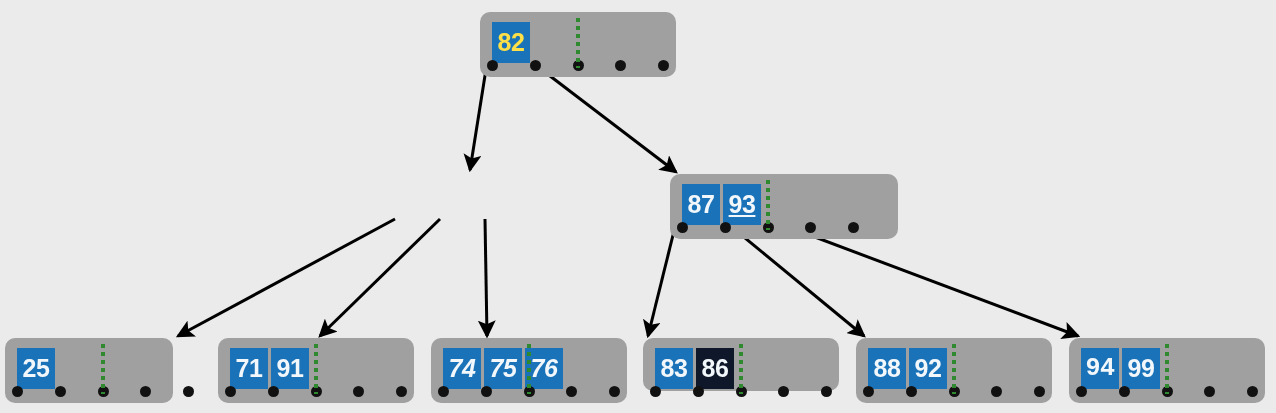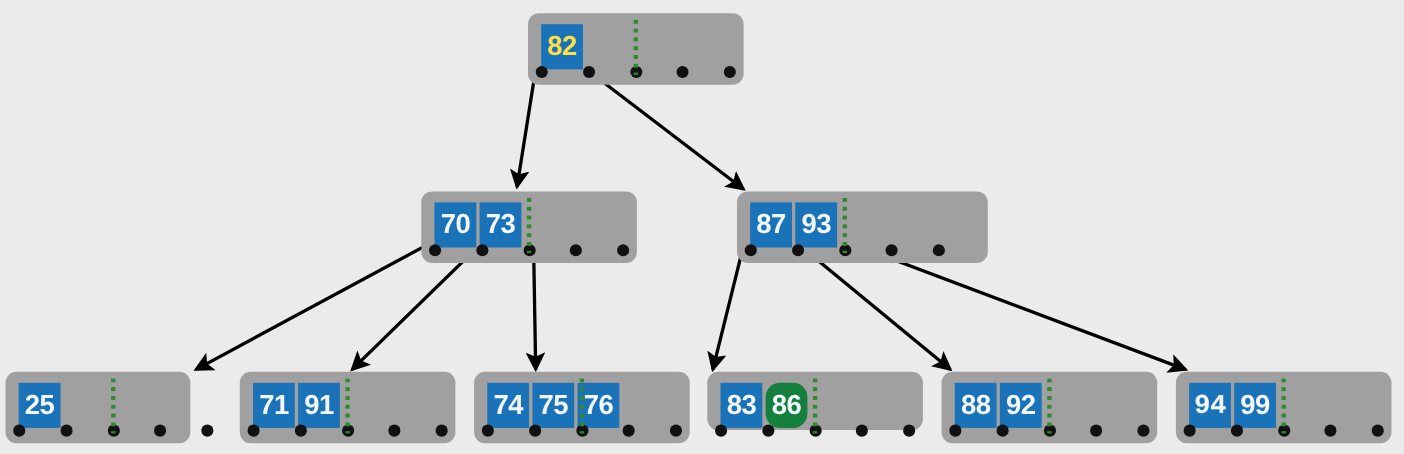--- a/index.html
+++ b/index.html
@@ -78,36 +78,24 @@
       <div class="node-keys">
         <div class="key-cell" style="background: rgb(26, 114, 184); color: #fde047;">82</div>
       </div>
       <div class="ptr-dot" style="left: 7px; top: 48px; background: rgb(17, 17, 17);"></div>
       <div class="ptr-dot" style="left: 49.75px; top: 48px; background: rgb(17, 17, 17);"></div>
       <div class="ptr-dot" style="left: 92.5px; top: 48px; background: rgb(17, 17, 17);"></div>
       <div class="ptr-dot" style="left: 135.25px; top: 48px; background: rgb(17, 17, 17);"></div>
       <div class="ptr-dot" style="left: 178px; top: 48px; background: rgb(17, 17, 17);"></div>
       <div class="divider" style="left: 96px;"></div>
     </div>
-    <div class="btree-node" style="left: 383px; top: 174px; width: 196px; height: 65px; background: rgb(160, 160, 160);">
-      <div class="node-keys">
-        <div class="key-cell" style="background: rgb(26, 114, 184); color: rgb(242, 247, 251);">70</div>
-        <div class="key-cell" style="background: rgb(26, 114, 184); color: rgb(242, 247, 251);">73</div>
-      </div>
-      <div class="ptr-dot" style="left: 7px; top: 48px; background: rgb(17, 17, 17);"></div>
-      <div class="ptr-dot" style="left: 49.75px; top: 48px; background: rgb(17, 17, 17);"></div>
-      <div class="ptr-dot" style="left: 92.5px; top: 48px; background: rgb(17, 17, 17);"></div>
-      <div class="ptr-dot" style="left: 135.25px; top: 48px; background: rgb(17, 17, 17);"></div>
-      <div class="ptr-dot" style="left: 178px; top: 48px; background: rgb(17, 17, 17);"></div>
-      <div class="divider" style="left: 96px;"></div>
-    </div>
     <div class="btree-node" style="left: 670px; top: 174px; width: 228px; height: 65px; background: rgb(160, 160, 160);">
       <div class="node-keys">
         <div class="key-cell" style="background: rgb(26, 114, 184); color: rgb(242, 247, 251);">87</div>
-        <div class="key-cell" style="background: rgb(26, 114, 184); color: rgb(242, 247, 251);">93</div>
+        <div class="key-cell" style="background: rgb(26, 114, 184); color: rgb(242, 247, 251); text-decoration: underline;">93</div>
       </div>
       <div class="ptr-dot" style="left: 7px; top: 48px; background: rgb(17, 17, 17);"></div>
       <div class="ptr-dot" style="left: 49.75px; top: 48px; background: rgb(17, 17, 17);"></div>
       <div class="ptr-dot" style="left: 92.5px; top: 48px; background: rgb(17, 17, 17);"></div>
       <div class="ptr-dot" style="left: 135.25px; top: 48px; background: rgb(17, 17, 17);"></div>
       <div class="ptr-dot" style="left: 178px; top: 48px; background: rgb(17, 17, 17);"></div>
       <div class="divider" style="left: 96px;"></div>
     </div>
     <div class="btree-node" style="left: 5px; top: 338px; width: 168px; height: 65px; background: rgb(160, 160, 160);">
       <div class="node-keys">
@@ -125,37 +113,37 @@
         <div class="key-cell" style="background: rgb(26, 114, 184); color: rgb(242, 247, 251);">71</div>
         <div class="key-cell" style="background: rgb(26, 114, 184); color: rgb(242, 247, 251);">91</div>
       </div>
       <div class="ptr-dot" style="left: 7px; top: 48px; background: rgb(17, 17, 17);"></div>
       <div class="ptr-dot" style="left: 49.75px; top: 48px; background: rgb(17, 17, 17);"></div>
       <div class="ptr-dot" style="left: 92.5px; top: 48px; background: rgb(17, 17, 17);"></div>
       <div class="ptr-dot" style="left: 135.25px; top: 48px; background: rgb(17, 17, 17);"></div>
       <div class="ptr-dot" style="left: 178px; top: 48px; background: rgb(17, 17, 17);"></div>
       <div class="divider" style="left: 96px;"></div>
     </div>
-    <div class="btree-node" style="left: 431px; top: 338px; width: 196px; height: 65px; background: rgb(160, 160, 160);">
+    <div class="btree-node" style="left: 431px; top: 338px; width: 196px; height: 65px; background: rgb(160, 160, 160); font-style: italic;">
       <div class="node-keys">
         <div class="key-cell" style="background: rgb(26, 114, 184); color: rgb(242, 247, 251);">74</div>
         <div class="key-cell" style="background: rgb(26, 114, 184); color: rgb(242, 247, 251);">75</div>
         <div class="key-cell" style="background: rgb(26, 114, 184); color: rgb(242, 247, 251);">76</div>
       </div>
       <div class="ptr-dot" style="left: 7px; top: 48px; background: rgb(17, 17, 17);"></div>
       <div class="ptr-dot" style="left: 49.75px; top: 48px; background: rgb(17, 17, 17);"></div>
       <div class="ptr-dot" style="left: 92.5px; top: 48px; background: rgb(17, 17, 17);"></div>
       <div class="ptr-dot" style="left: 135.25px; top: 48px; background: rgb(17, 17, 17);"></div>
       <div class="ptr-dot" style="left: 178px; top: 48px; background: rgb(17, 17, 17);"></div>
       <div class="divider" style="left: 96px;"></div>
     </div>
     <div class="btree-node" style="left: 643px; top: 338px; width: 196px; height: 53px; background: rgb(160, 160, 160);">
       <div class="node-keys">
         <div class="key-cell" style="background: rgb(26, 114, 184); color: rgb(242, 247, 251);">83</div>
-        <div class="key-cell" style="background: #15803d; color: rgb(242, 247, 251); border-radius: 13px;">86</div>
+        <div class="key-cell" style="background: #0f172a; color: rgb(242, 247, 251);">86</div>
       </div>
       <div class="ptr-dot" style="left: 7px; top: 48px; background: rgb(17, 17, 17);"></div>
       <div class="ptr-dot" style="left: 49.75px; top: 48px; background: rgb(17, 17, 17);"></div>
       <div class="ptr-dot" style="left: 92.5px; top: 48px; background: rgb(17, 17, 17);"></div>
       <div class="ptr-dot" style="left: 135.25px; top: 48px; background: rgb(17, 17, 17);"></div>
       <div class="ptr-dot" style="left: 178px; top: 48px; background: rgb(17, 17, 17);"></div>
       <div class="divider" style="left: 96px;"></div>
     </div>
     <div class="btree-node" style="left: 856px; top: 338px; width: 196px; height: 65px; background: rgb(160, 160, 160);">
       <div class="node-keys">

